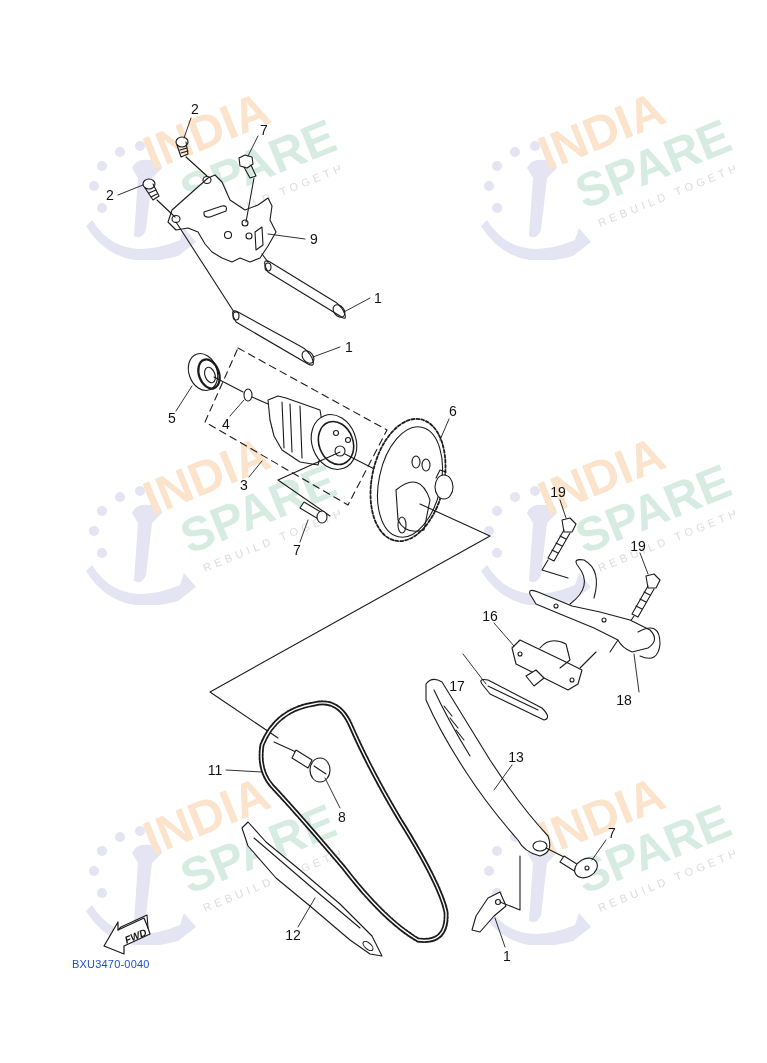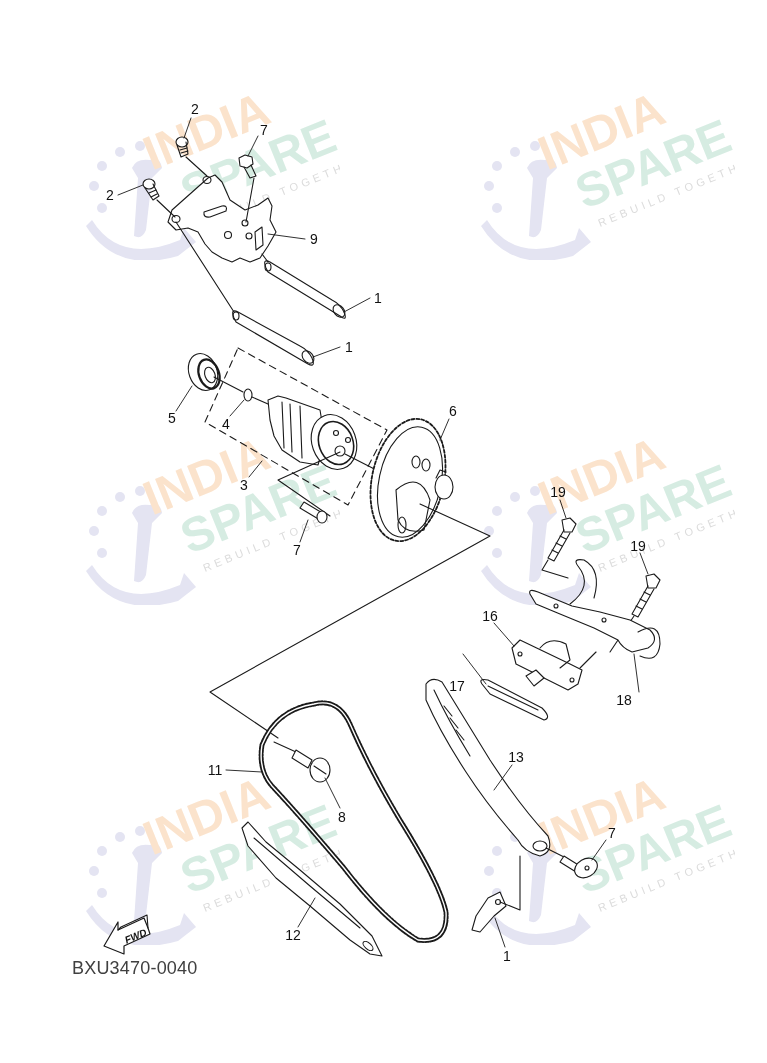--- a/index.html
+++ b/index.html
@@ -1,20 +1,20 @@
 <!DOCTYPE html>
 <html><head>
 <meta charset="utf-8">
 <style>
   html, body { margin: 0; padding: 0; background: #ffffff; }
   body { width: 767px; height: 1063px; position: relative; overflow: hidden; font-family: "Liberation Sans", sans-serif; }
   #stage { position: absolute; left: 0; top: 0; width: 767px; height: 1063px; }
   .wm { position: absolute; pointer-events: none; }
   .callout { position: absolute; font-size: 14px; color: #111; line-height: 1; transform: translate(-50%, -50%); white-space: nowrap; }
-  .code { position: absolute; left: 72px; top: 958px; font-size: 18px; color: #404040; letter-spacing: 0.2px; }
+  .code { position: absolute; left: 72px; top: 958px; font-size: 11px; color: #1d4ed8; letter-spacing: 0.2px; }
   svg text { font-family: "Liberation Sans", sans-serif; }
 </style>
 </head>
 <body>
 
 <div id="stage">
 
   <div id="wm-layer">
       <div class="wm" style="left: 80px; top: 60px;"><svg width="260" height="200" viewBox="0 0 260 200">
           <g fill="#e4e4f2">

